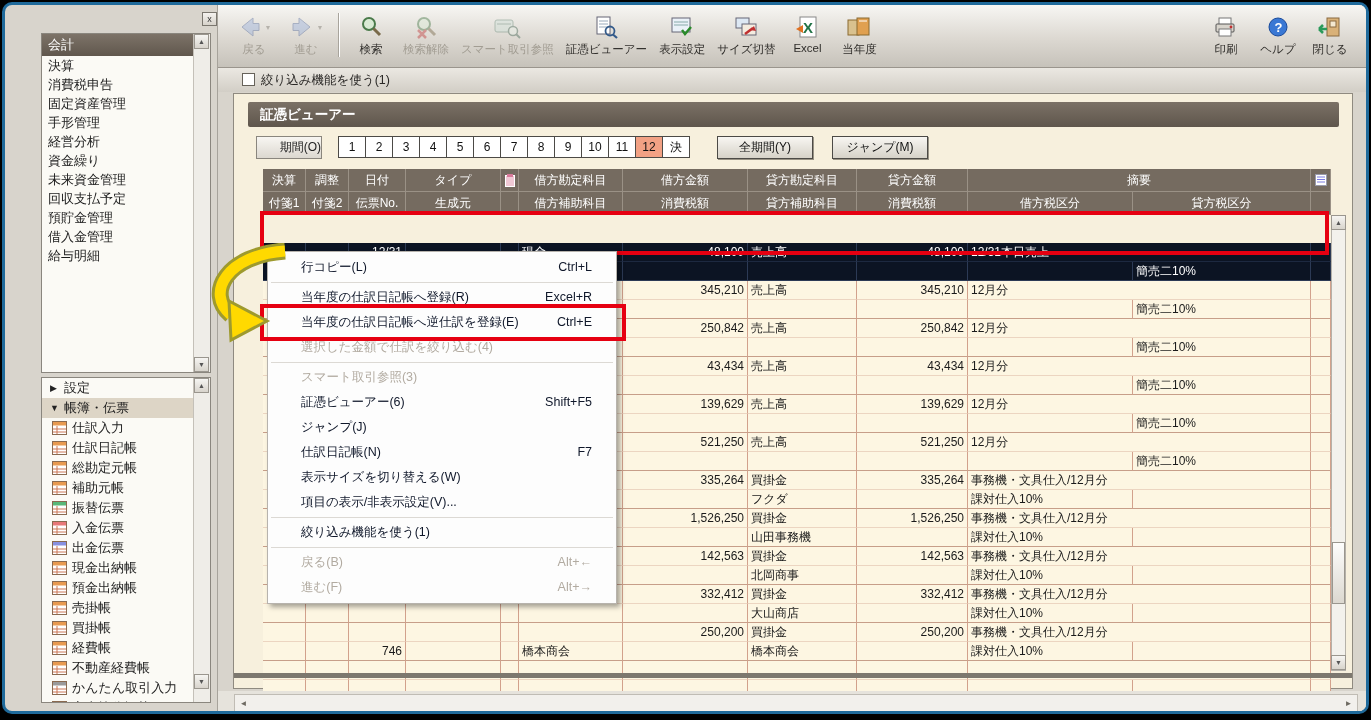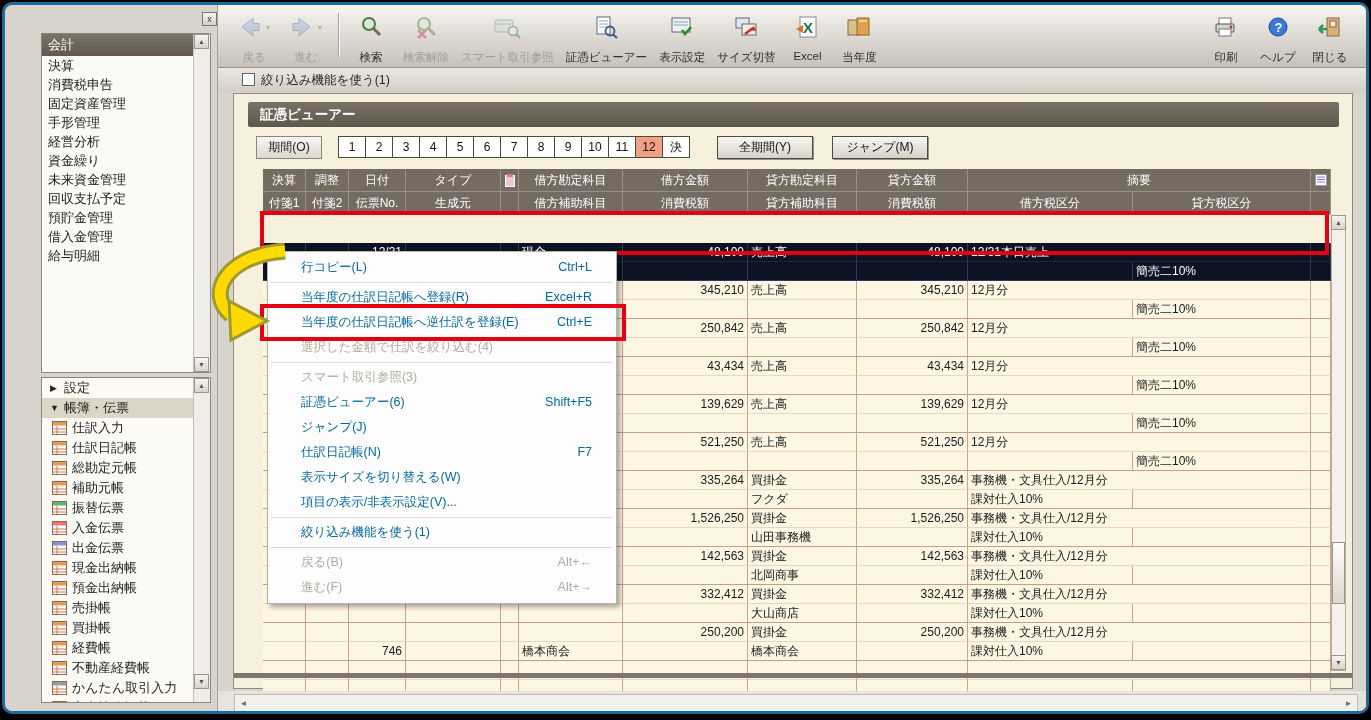--- a/index.html
+++ b/index.html
@@ -26,36 +26,36 @@
   .tree-item .licon{position:absolute;left:10px;top:3px;}
   
   .main-bg{position:absolute;left:212px;top:0;right:0;bottom:0;background:#d8d4cc;border-left:1px solid #a7a39b;}
   .toolbar{position:absolute;left:213px;top:0;right:0;height:62px;background:linear-gradient(#f7f6f3,#dcd8d1 55%,#c6c2ba);
            border-bottom:1px solid #9a958d;}
   .tb-group{position:absolute;top:6px;display:flex;align-items:flex-start;}
   .tb-left{left:10px;}
   .tb-right{right:10px;}
   .tb-btn{display:flex;flex-direction:column;align-items:center;padding:2px 6px;min-width:40px;}
   .tb-btn .ic{height:28px;display:flex;align-items:center;}
-  .tb-btn .lbl{font-size:11.5px;color:#2f2d2a;white-space:nowrap;margin-top:9px;text-align:right;}
+  .tb-btn .lbl{font-size:11.5px;color:#2f2d2a;white-space:nowrap;margin-top:1px;text-align:right;}
   .tb-btn.disabled .lbl{color:#a29d93;}
   .tb-btn.disabled .ic{opacity:.45;}
   .tb-caret{font-size:7px;color:#7e7a72;margin-left:2px;}
   .tb-sep{width:1px;background:#a8a49c;height:44px;margin:2px 6px 0 6px;box-shadow:1px 0 0 #fff;}
   
   .filter-strip{position:absolute;left:213px;top:63px;right:0;height:24px;background:linear-gradient(#ebe8e2,#d2cec6);}
   .checkbox{position:absolute;left:24px;top:5px;width:13px;height:13px;background:#fff;border:1px solid #66625a;box-sizing:border-box;}
   .filter-label{position:absolute;left:43px;top:4px;font-size:12.5px;color:#2b2927;}
   
   .content{position:absolute;left:228px;top:88px;width:1120px;height:596px;background:#f7f0dd;border:1px solid #8f8a80;box-sizing:border-box;}
   .titlebar{position:absolute;left:14px;top:8px;right:13px;height:25px;background:linear-gradient(#7b7166,#5f564c);
             border-radius:2px;color:#fff;font-size:13.5px;font-weight:bold;line-height:25px;padding-left:12px;box-sizing:border-box;}
   .period-row{position:absolute;left:14px;top:42px;height:23px;}
   .period-label{position:absolute;left:8px;top:0;width:66px;height:23px;background:linear-gradient(#f8f6f2,#dcd8d0);
-                border:1px solid #8a867e;box-sizing:border-box;font-size:12px;text-align:center;line-height:21px;color:#222;}
+                border:1px solid #8a867e;box-sizing:border-box;font-size:12px;text-align:right;line-height:21px;color:#222;}
   .pcell{position:absolute;top:0;width:28px;height:22px;background:#fff;border:1px solid #4c4a46;box-sizing:border-box;
          font-size:12px;text-align:center;line-height:20px;color:#111;}
   .pcell.sel{background:#f2a184;}
   .btn3d{position:absolute;top:0;height:23px;background:linear-gradient(#f8f6f2,#d6d2c8);border:1px solid #4c4a46;
          box-shadow:1px 1px 0 rgba(90,85,75,.6);box-sizing:border-box;font-size:12px;color:#111;text-align:center;line-height:21px;}
   
   .jtable{position:absolute;left:258px;top:164px;width:1068px;}
   .trow{display:grid;grid-template-columns:43px 43px 57px 95px 18px 104px 125px 109px 111px 165px 178px 20px;}
   .thead{background:#756b60;}
   .hc{height:23px;border-right:1px solid #9a9186;border-bottom:1px solid #9a9186;color:#fff;font-size:12px;
@@ -75,21 +75,21 @@
   .tbar{position:absolute;left:1326px;top:210px;width:15px;height:456px;background:#f3f1ec;border:1px solid #b5b1a9;box-sizing:border-box;}
   .thumb{position:absolute;left:1327px;top:537px;width:13px;height:62px;background:linear-gradient(#fdfdfc,#dcd8d0);border:1px solid #9a968e;box-sizing:border-box;}
   
   .under-strip{position:absolute;left:229px;top:668px;width:1118px;height:5px;background:#7d786f;}
   .bottom-bar{position:absolute;left:213px;top:686px;right:0;height:26px;background:#e6e3dc;}
   .hscroll{position:absolute;left:16px;top:3px;right:8px;height:19px;background:#f2f0ec;border:1px solid #c0bcb4;box-sizing:border-box;}
   .hbtn{position:absolute;top:1px;width:15px;height:15px;font-size:8px;color:#6e6a62;text-align:center;line-height:15px;}
   
   .cmenu{position:absolute;left:262px;top:246px;width:350px;background:#fdfdfd;border:1px solid #b7b3ad;
          box-shadow:3px 3px 5px rgba(0,0,0,.35);padding:3px 0;box-sizing:border-box;}
-  .menu-item{height:25px;line-height:25px;font-size:12.5px;color:#0369a1;padding:0 24px 0 33px;position:relative;white-space:nowrap;}
+  .menu-item{height:25px;line-height:25px;font-size:12.5px;color:#0f172a;padding:0 24px 0 33px;position:relative;white-space:nowrap;}
   .menu-item .mi-short{position:absolute;right:24px;top:0;}
   .menu-item.disabled{color:#b2aba1;}
   .menu-sep{height:1px;background:#dcd9d4;margin:2px 3px;}
   
   .red-box{position:absolute;border:4px solid #e60011;box-sizing:border-box;pointer-events:none;}
   .rb1{left:255px;top:206px;width:1069px;height:44px;z-index:30;}
   .rb2{left:255px;top:299px;width:366px;height:37px;z-index:50;}
   .arrow-svg{position:absolute;left:196px;top:238px;z-index:60;}
 </style>
 </head>

